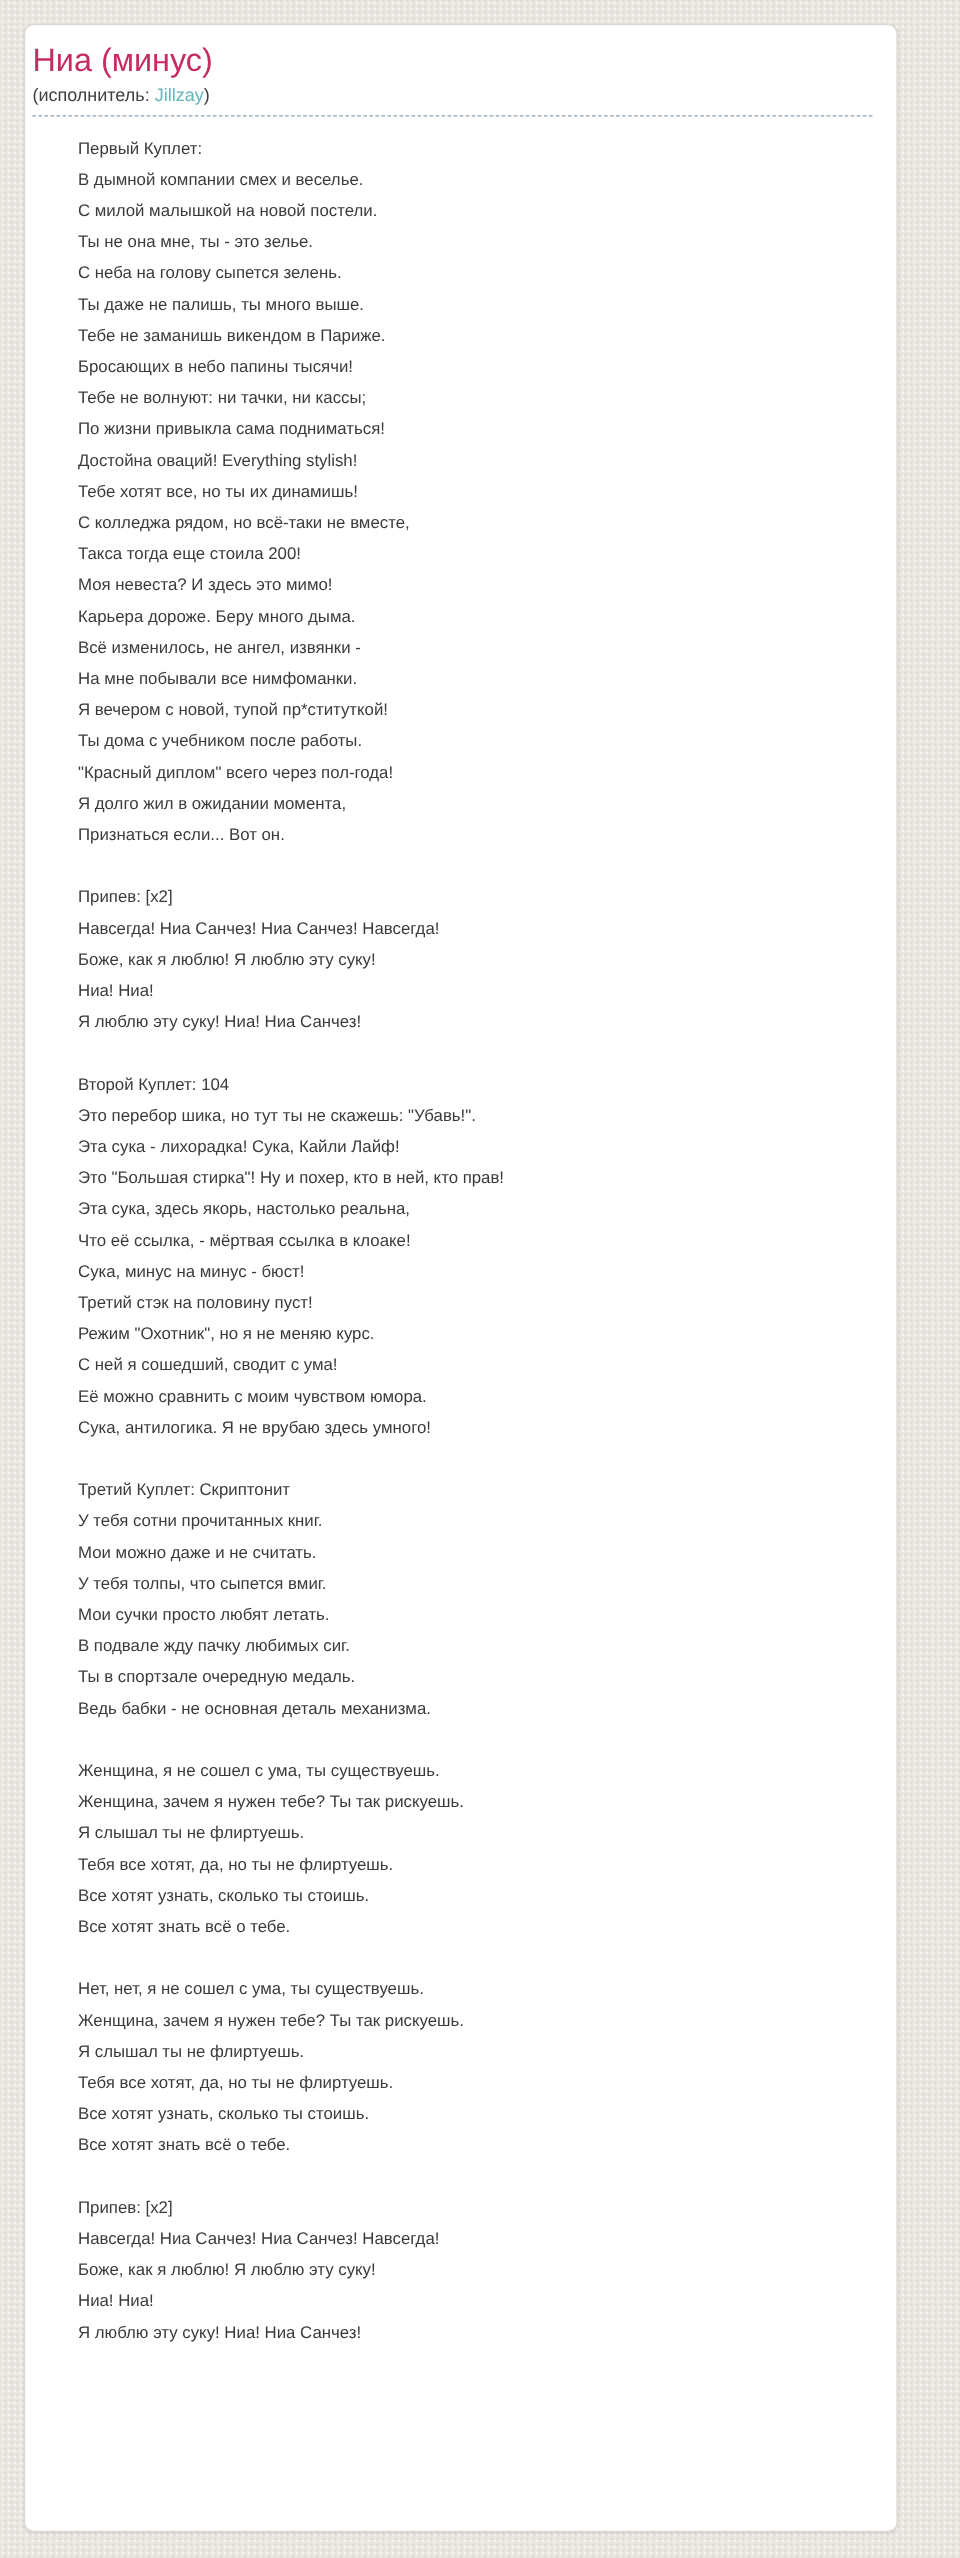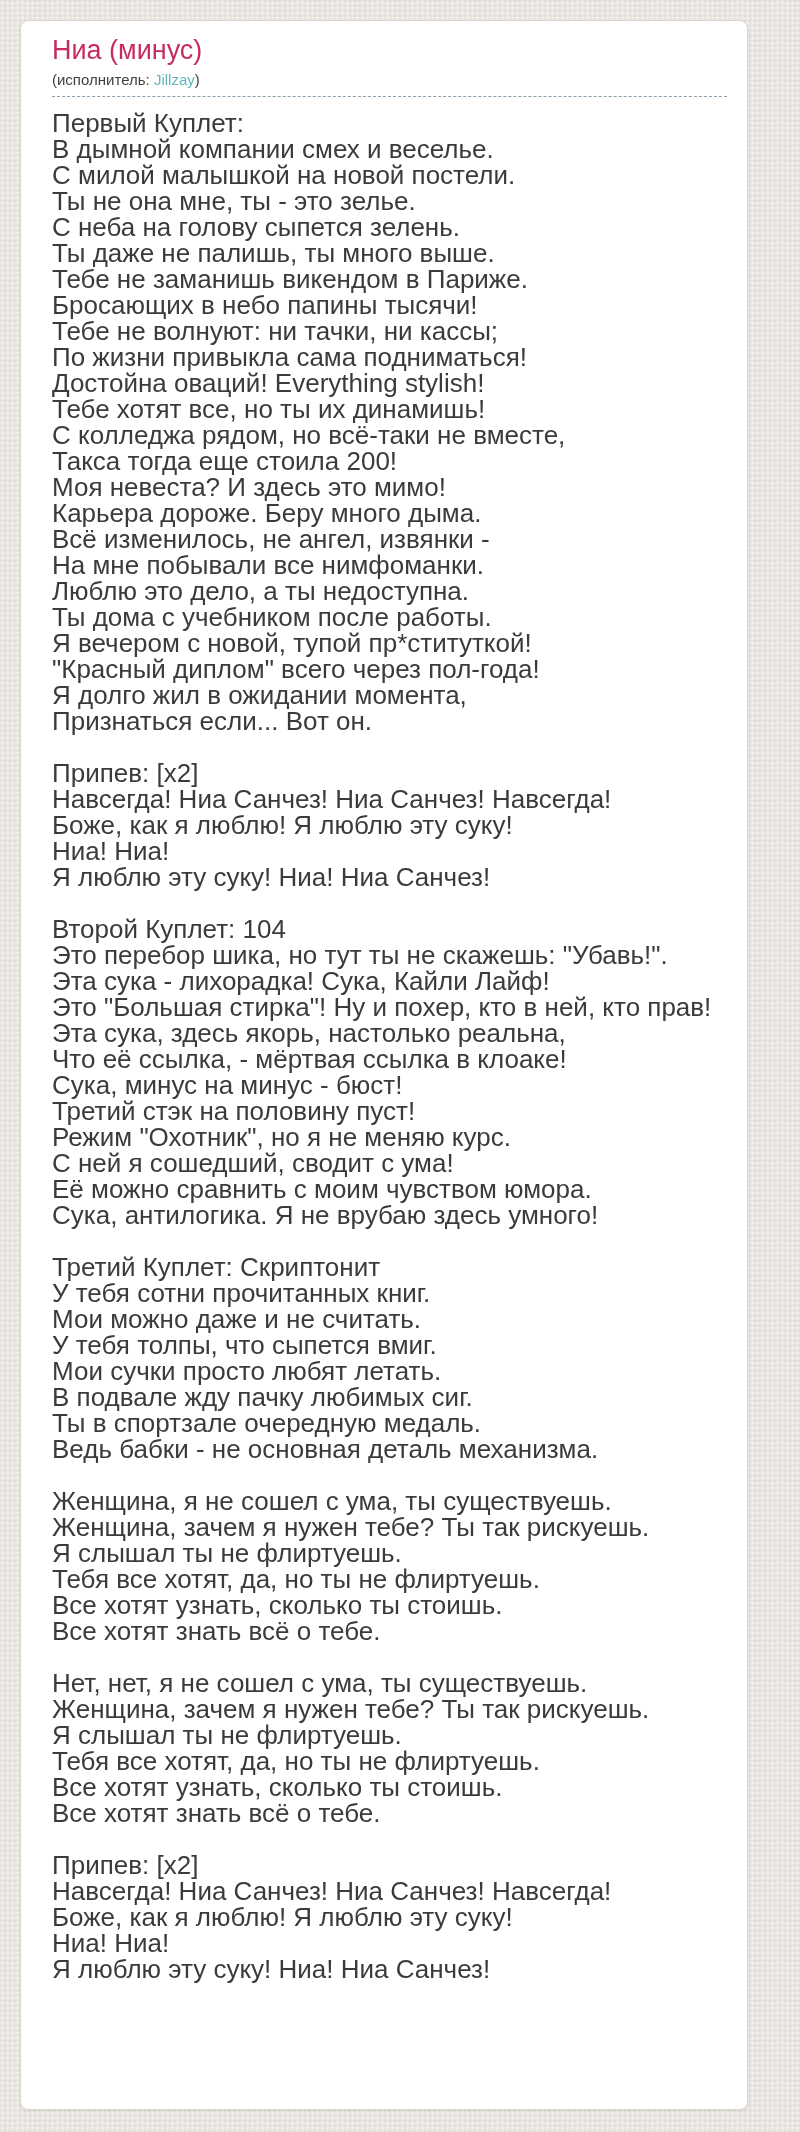--- a/index.html
+++ b/index.html
@@ -18,21 +18,21 @@
   }
   .card {
     box-sizing: border-box;
     width: 728px;
     min-height: 2090px;
     margin: 20px auto 0 20px;
     background: #ffffff;
     border: 1px solid #dbd7d1;
     border-radius: 8px;
     box-shadow: 0 1px 3px rgba(0,0,0,.07);
-    padding: 14px 20px 30px 31px;
+    padding: 14px 20px 30px 6px;
   }
   .header {
     border-bottom: 1px dashed var(--divider, #8aa0af);
     padding-bottom: 7px;
   }
   .title {
     margin: 0 0 5px 0;
     font-size: 27px;
     font-weight: 400;
     line-height: 1.15;
@@ -43,23 +43,24 @@
     color: #3f3f3f;
     line-height: 1.2;
   }
   .artist a {
     color: var(--link, #63b6bd);
     text-decoration: none;
     cursor: pointer;
   }
   .lyrics {
     padding-top: 13px;
-    font-size: 26px;
+    font-size: 14px;
     line-height: 26px;
     color: var(--text, #3b3b3b);
+    margin-left: 38px;
   }
   .stanza { margin: 0 0 26px 0; }
   .stanza:last-child { margin-bottom: 0; }
   .line { white-space: pre-wrap; }
 </style>
 </head>
 <body>
 
 <div class="card">
   <div class="header">
@@ -79,23 +80,22 @@
         <div class="line">Тебе не волнуют: ни тачки, ни кассы;</div>
         <div class="line">По жизни привыкла сама подниматься!</div>
         <div class="line">Достойна оваций! Everything stylish!</div>
         <div class="line">Тебе хотят все, но ты их динамишь!</div>
         <div class="line">С колледжа рядом, но всё-таки не вместе,</div>
         <div class="line">Такса тогда еще стоила 200!</div>
         <div class="line">Моя невеста? И здесь это мимо!</div>
         <div class="line">Карьера дороже. Беру много дыма.</div>
         <div class="line">Всё изменилось, не ангел, извянки -</div>
         <div class="line">На мне побывали все нимфоманки.</div>
-        <div class="line">Люблю это дело, а ты недоступна.</div>
+        <div class="line">Я вечером с новой, тупой пр*ституткой!</div>
         <div class="line">Ты дома с учебником после работы.</div>
-        <div class="line">Я вечером с новой, тупой пр*ституткой!</div>
         <div class="line">"Красный диплом" всего через пол-года!</div>
         <div class="line">Я долго жил в ожидании момента,</div>
         <div class="line">Признаться если... Вот он.</div>
       </div>
       <div class="stanza">
         <div class="line">Припев: [x2]</div>
         <div class="line">Навсегда! Ниа Санчез! Ниа Санчез! Навсегда!</div>
         <div class="line">Боже, как я люблю! Я люблю эту суку!</div>
         <div class="line">Ниа! Ниа!</div>
         <div class="line">Я люблю эту суку! Ниа! Ниа Санчез!</div>

